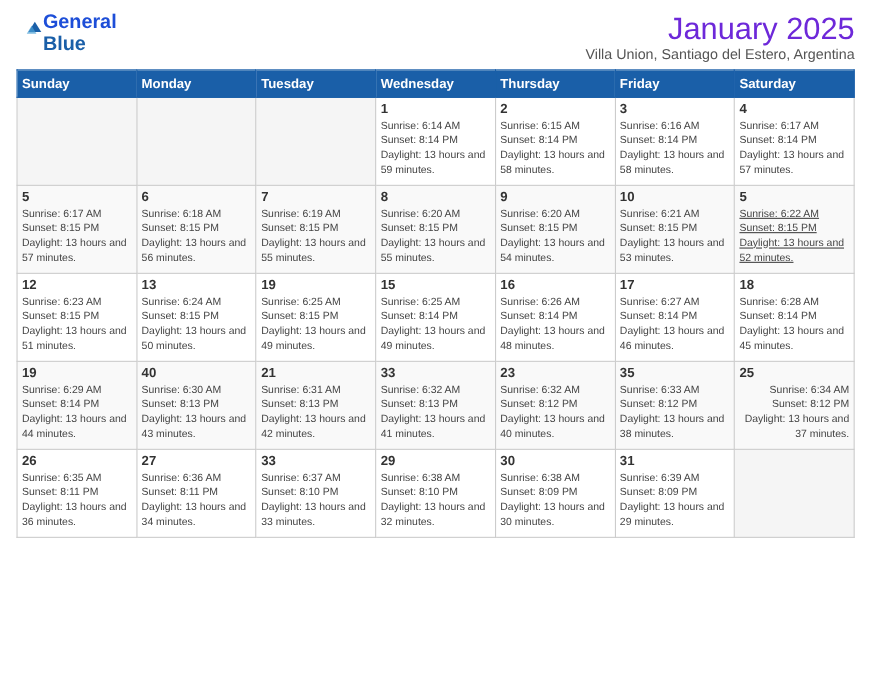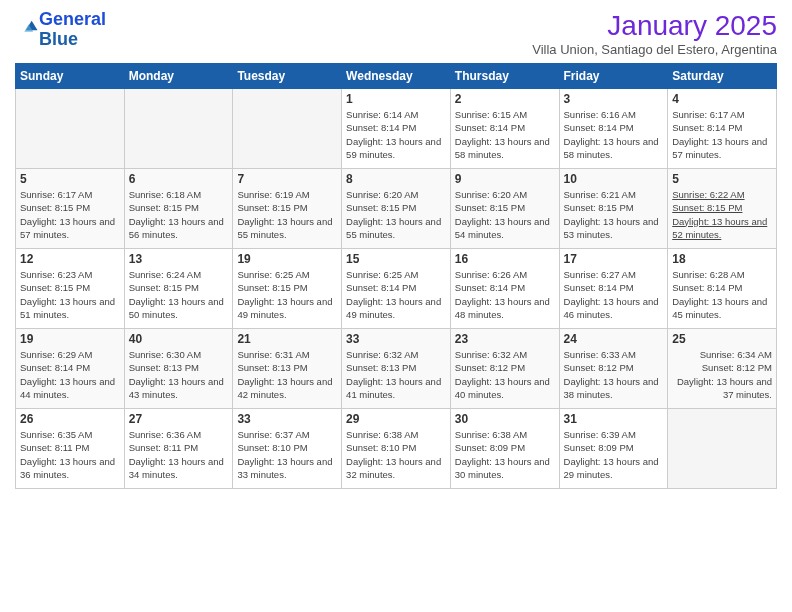--- a/index.html
+++ b/index.html
@@ -270,21 +270,21 @@
 Sunset: 8:13 PM
 Daylight: 13 hours and 41 minutes.</div>
           </td>
           <td>
             <span class="day-number">23</span>
             <div class="day-info" style="white-space: pre-line;">Sunrise: 6:32 AM
 Sunset: 8:12 PM
 Daylight: 13 hours and 40 minutes.</div>
           </td>
           <td>
-            <span class="day-number">24</span>
+            <span class="day-number">35</span>
             <div class="day-info" style="white-space: pre-line;">Sunrise: 6:33 AM
 Sunset: 8:12 PM
 Daylight: 13 hours and 38 minutes.</div>
           </td>
           <td>
             <span class="day-number">25</span>
             <div class="day-info" style="white-space: pre-line; text-align: right;">Sunrise: 6:34 AM
 Sunset: 8:12 PM
 Daylight: 13 hours and 37 minutes.</div>
           </td>

